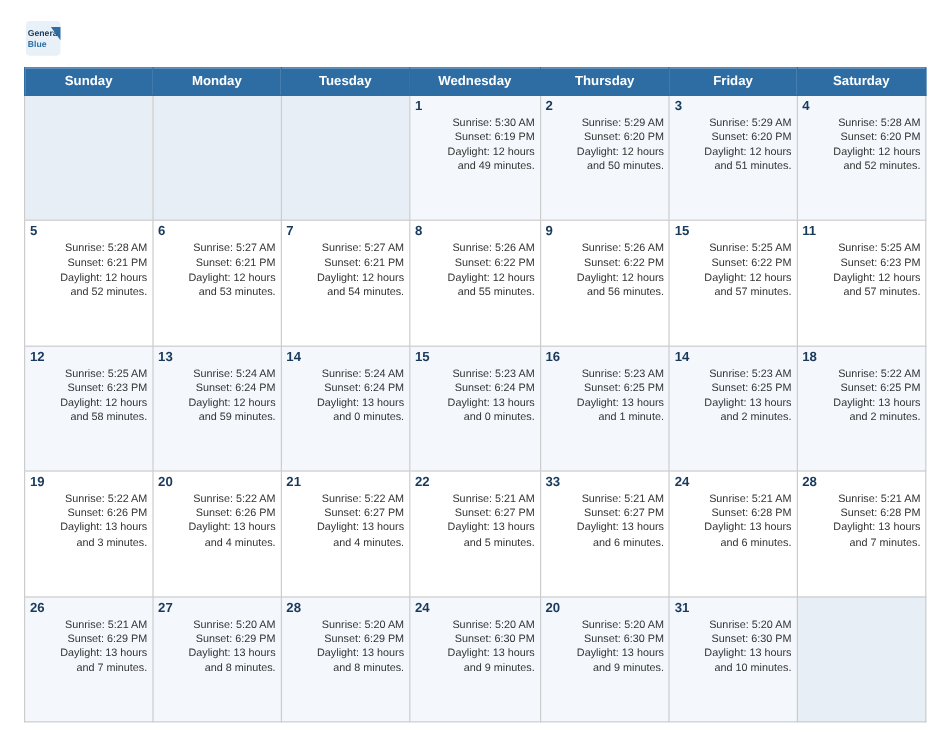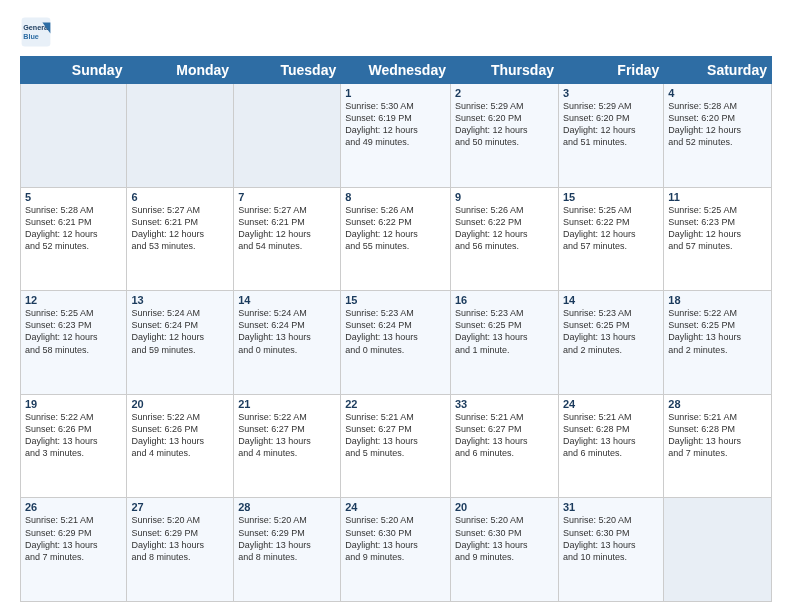--- a/index.html
+++ b/index.html
@@ -52,24 +52,24 @@
       flex-direction: column;
     }
     table {
       width: 100%;
       border-collapse: collapse;
       flex: 1;
     }
     thead tr th {
       background-color: #2e6da4;
       color: #fff;
-      font-size: 14px;
+      font-size: 11px;
       font-weight: bold;
       padding: 5px 4px;
-      text-align: right;
+      text-align: center;
       border: 1px solid #2e6da4;
     }
     tbody tr td {
       border: 1px solid #ccc;
       vertical-align: top;
       padding: 3px 4px;
       font-size: 9.5px;
       color: #222;
       background: #fff;
       width: 113px;
@@ -85,20 +85,21 @@
       font-size: 11px;
       font-weight: bold;
       color: #1a3a5c;
       display: block;
       margin-bottom: 1px;
     }
     .day-info {
       font-size: 9px;
       color: #333;
       line-height: 1.35;
+      text-align: right;
     }
     .empty-cell {
       background: #e8eef5 !important;
     }
   </style>
 </head>
 <body>
 
 <div class="page">
   <div class="header">

